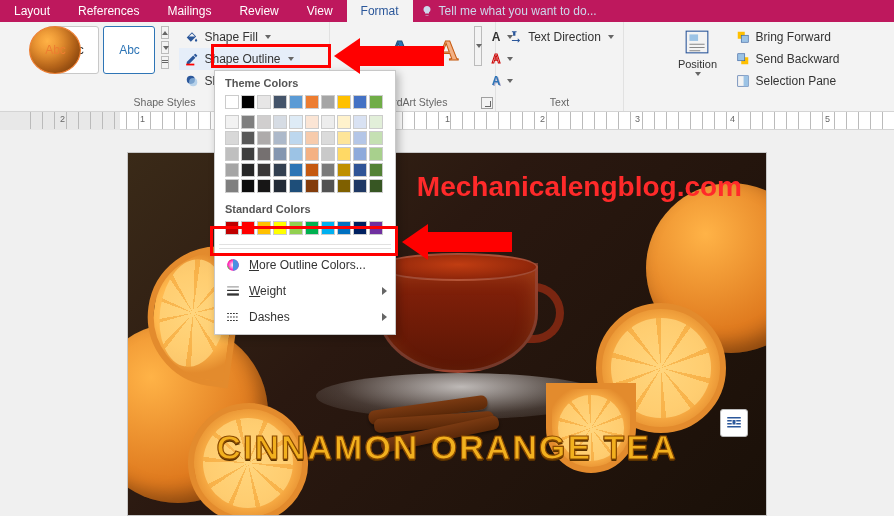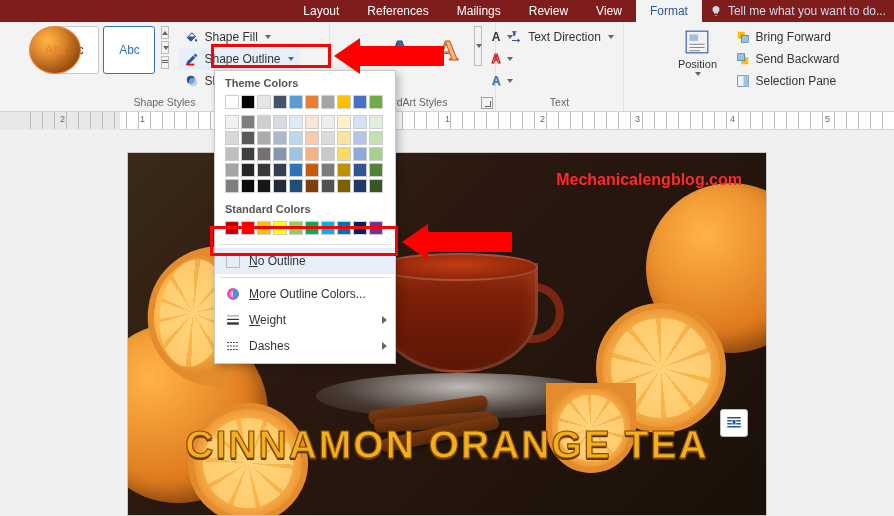--- a/index.html
+++ b/index.html
@@ -1,19 +1,19 @@
 <!DOCTYPE html>
 <html><head>
 <meta charset="utf-8">
 <style>
   * { box-sizing: border-box; margin: 0; padding: 0; font-family: "Segoe UI", Arial, sans-serif; }
   body { width: 894px; height: 516px; overflow: hidden; background: #fff; position: relative; }
 
   
-  .tabs { height: 22px; background: #7f1d1d; display: flex; align-items: center; color: #fff; font-size: 12px; justify-content: flex-end; }
+  .tabs { height: 22px; background: #be185d; display: flex; align-items: center; color: #fff; font-size: 12px; }
   .tab { padding: 0 14px; height: 22px; line-height: 22px; cursor: pointer; }
   .tab.active { background: #f3f3f3; color: #2b579a; }
   .tellme { display: flex; align-items: center; padding: 0 8px; color: #cdd8ec; font-size: 12px; }
   .tellme svg { margin-right: 6px; }
 
   
   .ribbon { height: 90px; background: #f3f3f3; border-bottom: 1px solid #d4d4d4; display: flex; position: relative; }
   .group { border-right: 1px solid #e1e1e1; padding: 4px 6px 2px 6px; display: flex; flex-direction: column; justify-content: space-between; align-items: center; position: relative; }
   .group-label { font-size: 10.5px; color: #666; text-align: center; height: 14px; line-height: 14px; width: 100%; }
   .group-body { display: flex; align-items: flex-start; gap: 4px; flex: 1; }
@@ -43,22 +43,22 @@
   .orange { position: absolute; border-radius: 50%; background: radial-gradient(circle at 35% 30%, #ffb347, #e07b1f 60%, #a84e0a); box-shadow: inset -8px -8px 18px rgba(0,0,0,0.3); }
   .slice { position: absolute; border-radius: 50%; background: radial-gradient(circle at 50% 50%, #ffe08a 0%, #ffb84d 50%, #e38b2d 80%); border: 6px solid #e38b2d; }
   .slice::before { content: ""; position: absolute; inset: 8%; background: repeating-conic-gradient(#ffd37a 0deg 30deg, #f7b24a 30deg 36deg); border-radius: 50%; opacity: 0.8; }
   .cup { position: absolute; width: 200px; height: 130px; left: 230px; top: 100px; }
   .cup-glass { position: absolute; left: 20px; top: 10px; width: 160px; height: 110px; border-radius: 0 0 80px 80px / 0 0 60px 60px; background: linear-gradient(#8a220a, #5a1605); border: 3px solid rgba(255,255,255,0.15); box-shadow: inset 0 10px 20px rgba(255,180,80,0.2); }
   .cup-top { position: absolute; left: 20px; top: 0; width: 160px; height: 28px; border-radius: 50%; background: radial-gradient(ellipse at 50% 40%, #c13d12, #7a1c06); border: 2px solid rgba(255,255,255,0.18); }
   .cup-handle { position: absolute; right: -6px; top: 30px; width: 46px; height: 60px; border: 8px solid rgba(180,50,20,0.6); border-left: none; border-radius: 0 40px 40px 0; }
   .saucer { position: absolute; left: 188px; top: 220px; width: 290px; height: 46px; border-radius: 50%; background: radial-gradient(ellipse at 50% 30%, rgba(255,255,255,0.7), rgba(200,200,200,0.2) 60%, transparent); }
   .cinn { position: absolute; width: 120px; height: 14px; background: linear-gradient(#7a3a12, #5a2808); border-radius: 6px; transform: rotate(-8deg); box-shadow: 0 2px 3px rgba(0,0,0,0.4); }
 
-  .watermark { position: absolute; top: 18px; right: 24px; font-size: 16px; font-weight: bold; color: #ff2a2a; font-family: Arial, sans-serif; }
-  .caption { position: absolute; left: 0; right: 0; bottom: 48px; text-align: center; font-size: 39px; font-weight: 900; letter-spacing: 2px; color: #f2b01e; font-family: "Arial Black", sans-serif; -webkit-text-stroke: 1.2px #8a4a00; text-shadow: 0 2px 0 #5a3200; }
+  .watermark { position: absolute; top: 18px; right: 24px; font-size: 28px; font-weight: bold; color: #ff2a2a; font-family: Arial, sans-serif; }
+  .caption { position: absolute; left: 0; right: 0; bottom: 48px; text-align: center; font-size: 34px; font-weight: 900; letter-spacing: 2px; color: #f2b01e; font-family: "Arial Black", sans-serif; -webkit-text-stroke: 1.2px #8a4a00; text-shadow: 0 2px 0 #5a3200; }
   .layout-badge { position: absolute; right: 18px; bottom: 78px; width: 28px; height: 28px; background: #fff; border: 1px solid #bbb; border-radius: 3px; display: flex; align-items: center; justify-content: center; }
 
   
   .dropdown { position: absolute; left: 214px; top: 70px; width: 182px; background: #fff; border: 1px solid #c8c8c8; box-shadow: 3px 3px 8px rgba(0,0,0,0.25); z-index: 50; padding-bottom: 4px; }
   .dd-section-label { font-size: 11px; font-weight: 600; color: #555; padding: 6px 10px 4px 10px; }
   .swatch-grid { display: grid; grid-template-columns: repeat(10, 14px); gap: 2px; padding: 0 10px 4px 10px; }
   .sw { width: 14px; height: 14px; border: 1px solid #ccc; cursor: pointer; }
   .swatch-row { display: grid; grid-template-columns: repeat(10, 14px); gap: 2px; padding: 2px 10px 6px 10px; }
   .dd-item { display: flex; align-items: center; gap: 8px; font-size: 12px; color: #333; padding: 5px 10px; cursor: pointer; position: relative; }
   .dd-item .sub-arrow { position: absolute; right: 8px; border-top: 4px solid transparent; border-bottom: 4px solid transparent; border-left: 5px solid #666; }
@@ -339,26 +339,20 @@
       <div class="sw" style="background: rgb(255, 192, 0);"></div>
       <div class="sw" style="background: rgb(255, 255, 0);"></div>
       <div class="sw" style="background: rgb(146, 208, 80);"></div>
       <div class="sw" style="background: rgb(0, 176, 80);"></div>
       <div class="sw" style="background: rgb(0, 176, 240);"></div>
       <div class="sw" style="background: rgb(0, 112, 192);"></div>
       <div class="sw" style="background: rgb(0, 32, 96);"></div>
       <div class="sw" style="background: rgb(112, 48, 160);"></div>
     </div>
   <div class="dd-sep"></div>
-  <div class="dd-item" style="background:#e6eef9">
-    <span class="dd-ico">
-        <span style="width:14px;height:14px;border:1px solid #bbb;display:block"></span>
-      </span>
-    <span><span class="underline">N</span><span id="no-outline-rest">o Outline</span></span>
-  </div>
   <div class="dd-sep"></div>
   <div class="dd-item">
     <span class="dd-ico">
         <svg width="14" height="14" viewBox="0 0 24 24">
           <circle cx="12" cy="12" r="10" fill="url(#g)"></circle>
           <defs>
             <radialGradient id="g">
               <stop offset="0" stop-color="#fff"></stop>
               <stop offset="1" stop-color="#f0a"></stop>
             </radialGradient>

